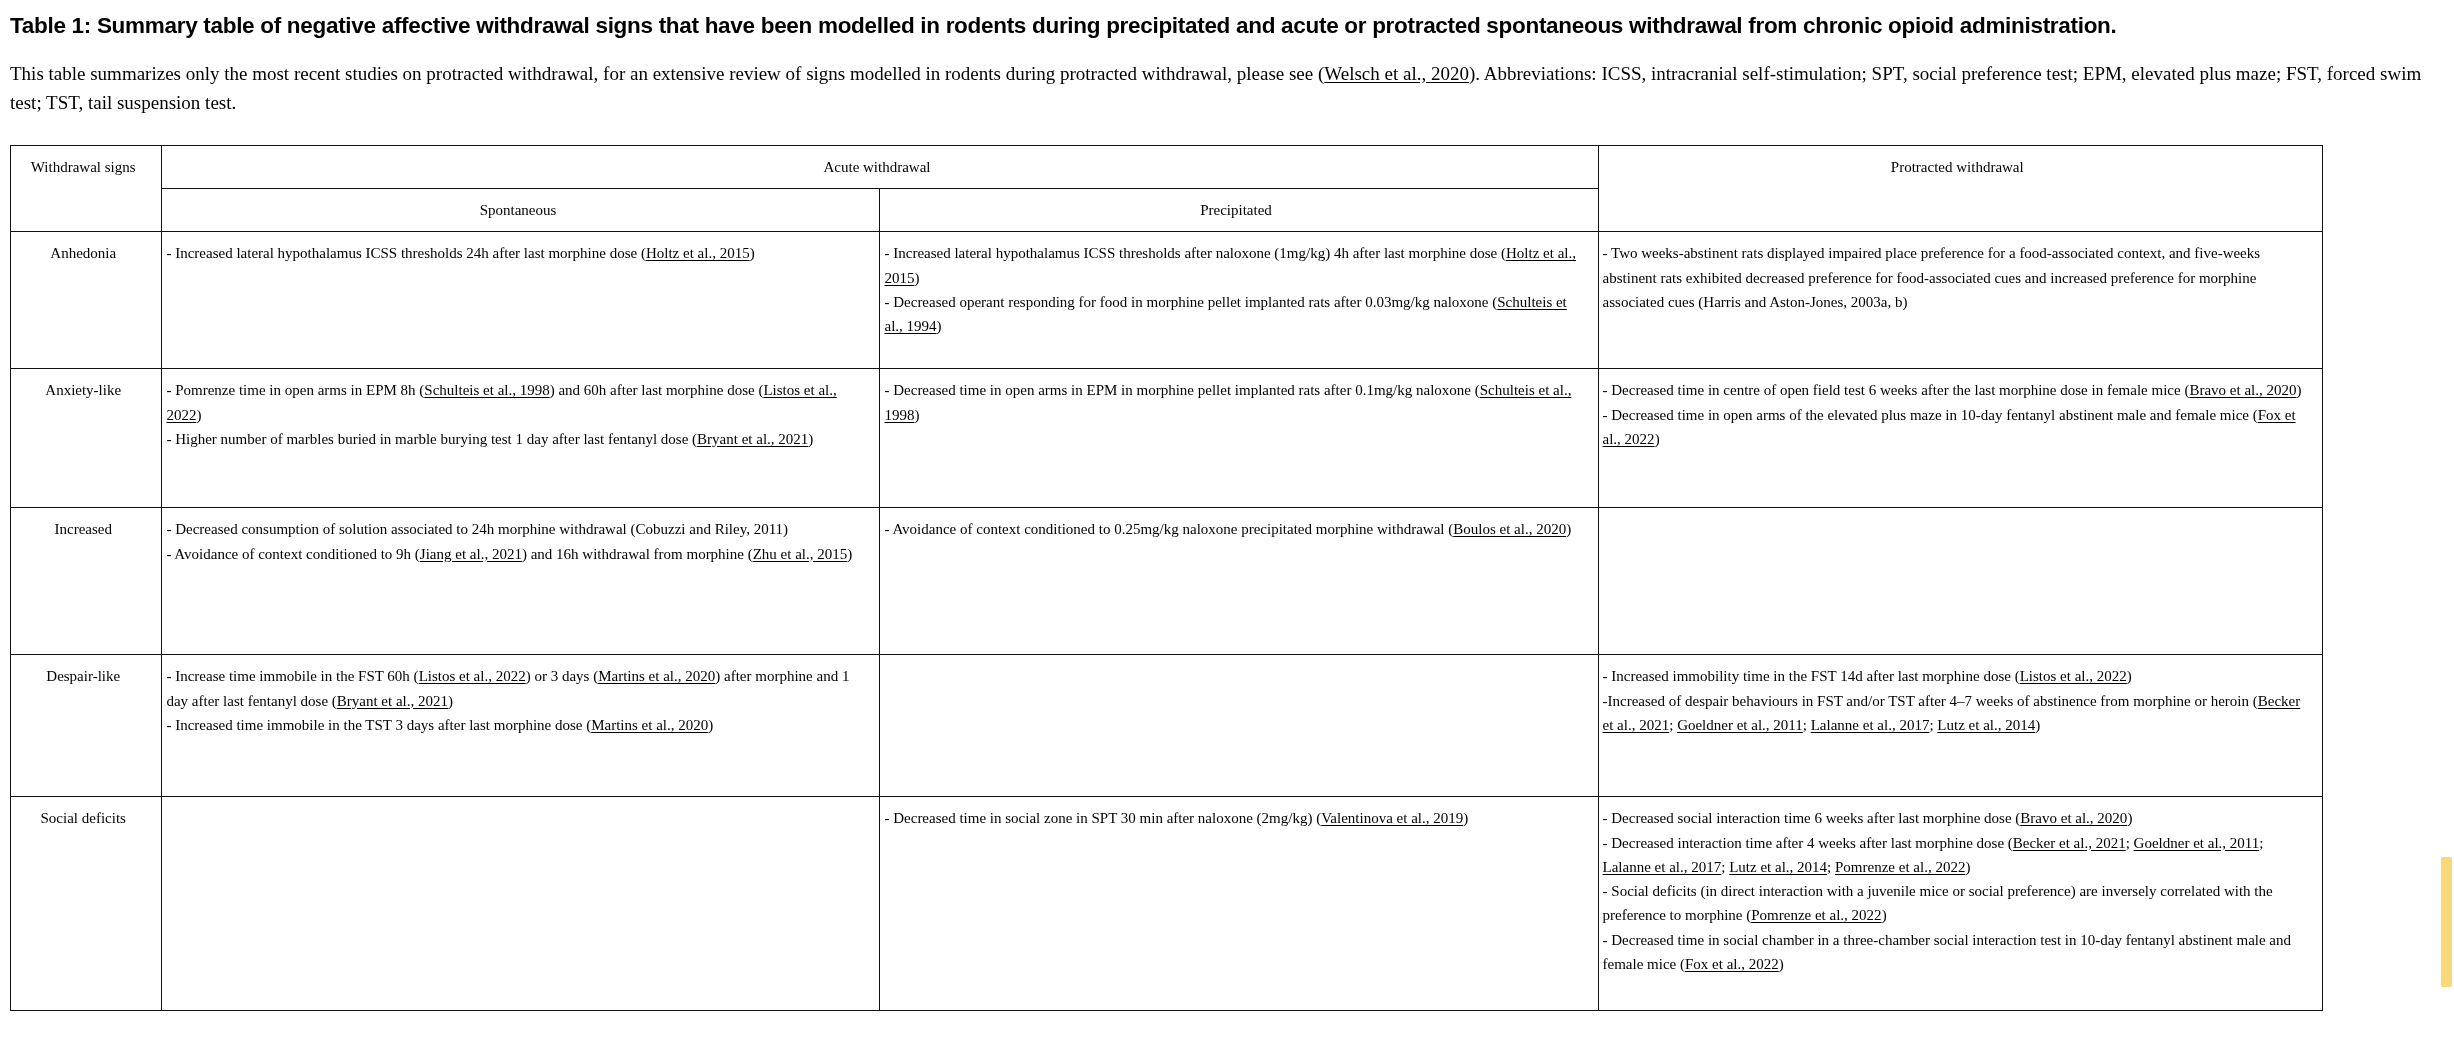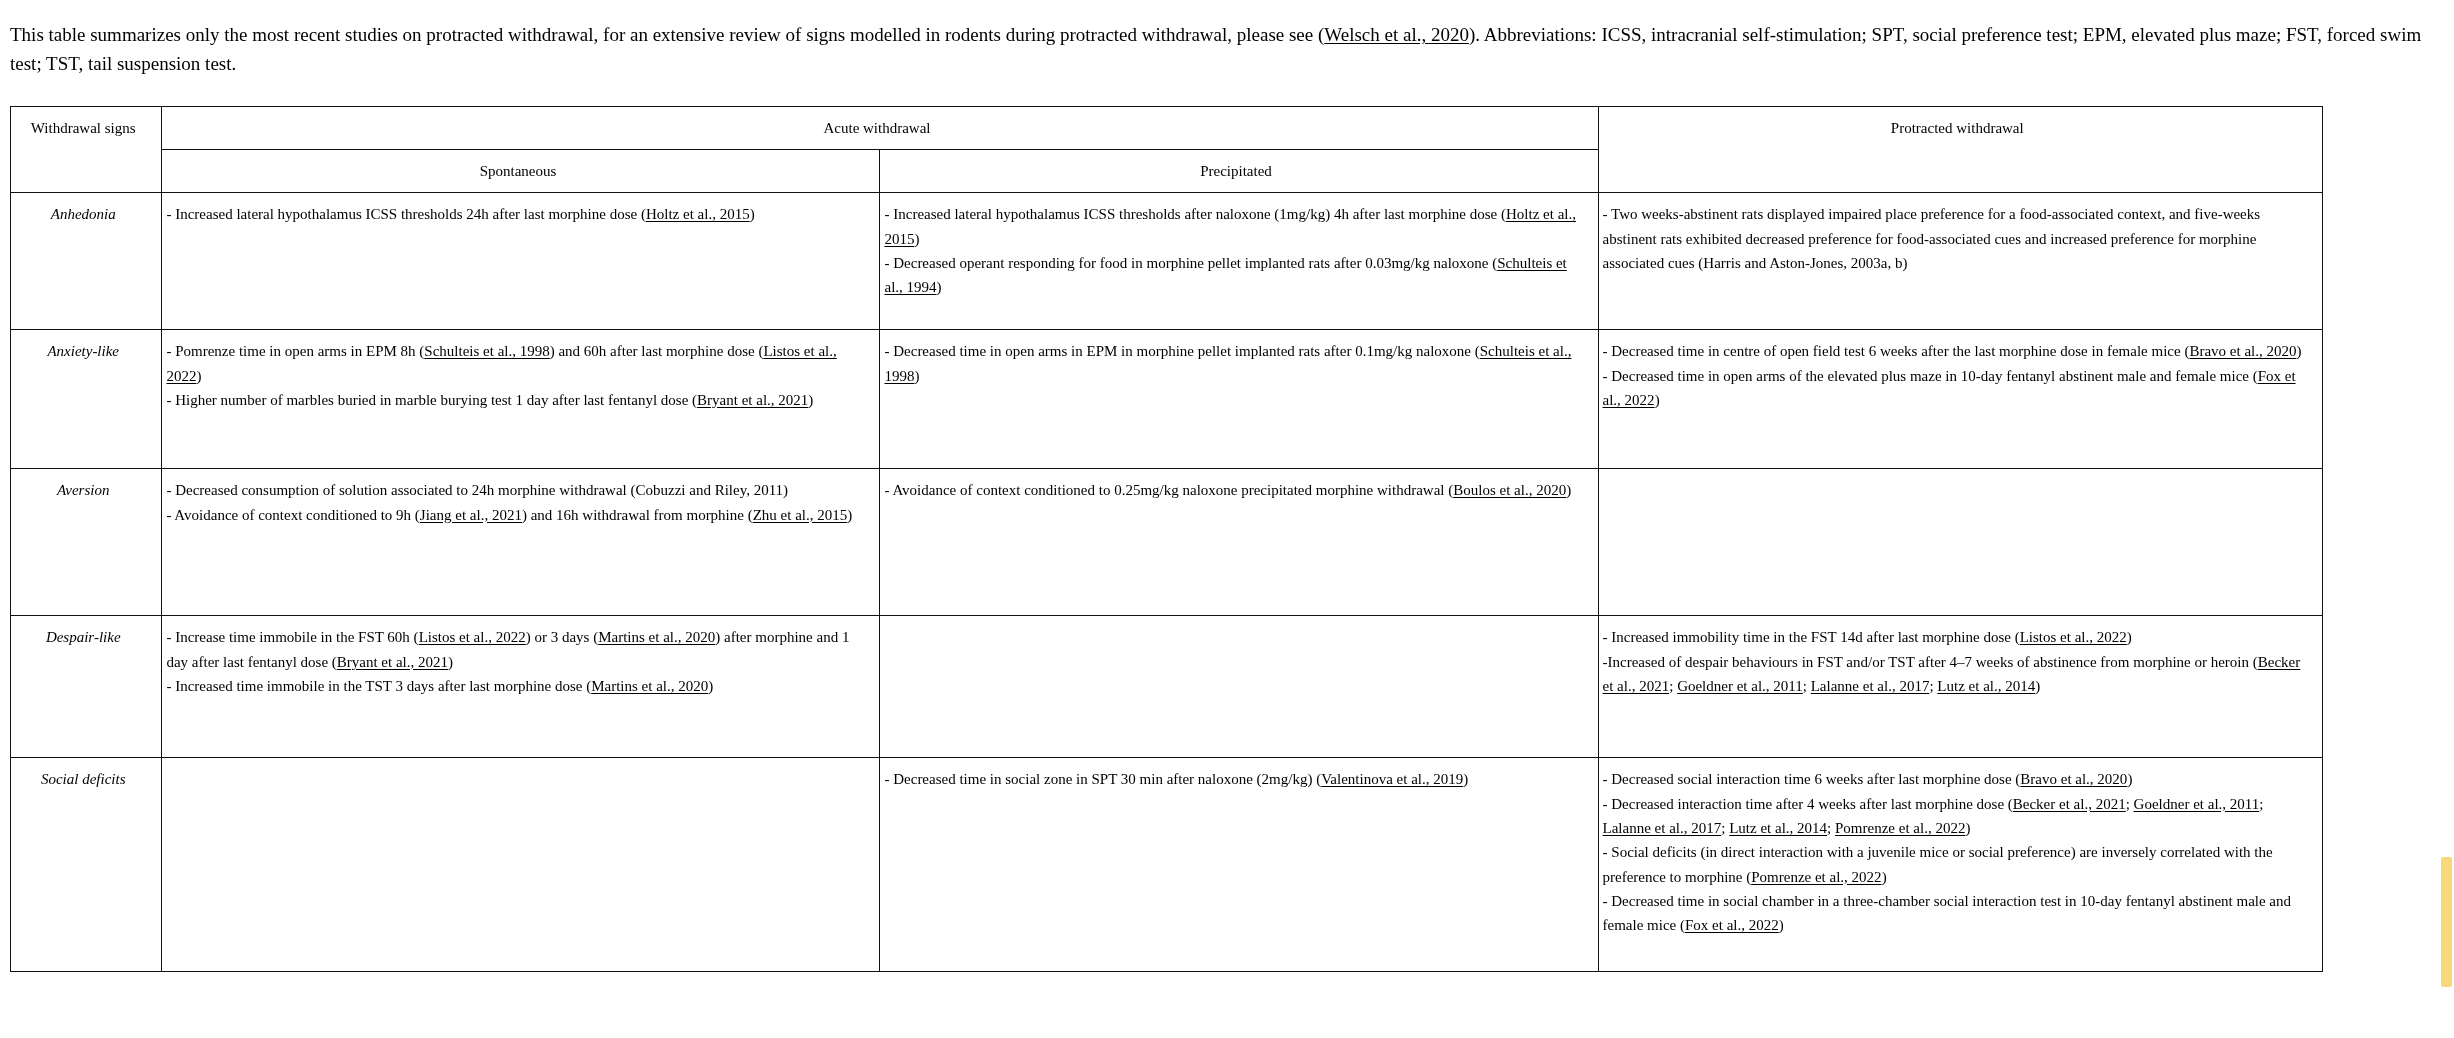--- a/index.html
+++ b/index.html
@@ -67,21 +67,20 @@
   }
   .col-signs   { width: 143px; }
   .col-spont   { width: 678px; }
   .col-precip  { width: 678px; }
   .col-protr   { width: 684px; }
 
   td.signs-cell {
     text-align: center;
     vertical-align: top;
     padding-top: 9px;
-    font-style: italic;
   }
   .line { display: block; }
   .scrollbar-track {
     position: absolute;
     right: 0;
     top: 0;
     width: 13px;
     height: 1038px;
     background: transparent;
   }
@@ -98,20 +97,21 @@
   .row-anxiety td   { height: 120px; }
   .row-aversion td  { height: 128px; }
   .row-despair td   { height: 123px; }
   .row-social td    { height: 195px; }
 </style>
 </head>
 <body>
 
 <div class="page">
 
+  <div class="caption-title">Table 1: Summary table of negative affective withdrawal signs that have been modelled in rodents during precipitated and acute or protracted spontaneous withdrawal from chronic opioid administration.</div>
 
   <div class="caption-body">
     <span>This table summarizes only the most recent studies on protracted withdrawal, for an extensive review of signs modelled in rodents during protracted withdrawal, please see (</span><a class="ref" href="#">Welsch et al., 2020</a><span>). Abbreviations: ICSS, intracranial self-stimulation; SPT, social preference test; EPM, elevated plus maze; FST, forced swim test; TST, tail suspension test.</span>
   </div>
 
   <table class="tbl">
     <colgroup>
       <col class="col-signs">
         <col class="col-spont">
         <col class="col-precip">
@@ -150,21 +150,21 @@
           </td>
           <td>
             <div class="line"><span>- Decreased time in open arms in EPM in morphine pellet implanted rats after 0.1mg/kg naloxone (</span><a class="ref" href="#">Schulteis et al., 1998</a><span>)</span></div>
           </td>
           <td>
             <div class="line"><span>- Decreased time in centre of open field test 6 weeks after the last morphine dose in female mice (</span><a class="ref" href="#">Bravo et al., 2020</a><span>)</span></div>
             <div class="line"><span>- Decreased time in open arms of the elevated plus maze in 10-day fentanyl abstinent male and female mice (</span><a class="ref" href="#">Fox et al., 2022</a><span>)</span></div>
           </td>
         </tr>
         <tr class="row-aversion">
-          <td class="signs-cell">Aversion</td>
+          <td class="signs-cell">Increased</td>
           <td>
             <div class="line"><span>- Decreased consumption of solution associated to 24h morphine withdrawal (Cobuzzi and Riley, 2011)</span></div>
             <div class="line"><span>- Avoidance of context conditioned to 9h (</span><a class="ref" href="#">Jiang et al., 2021</a><span>) and 16h withdrawal from morphine (</span><a class="ref" href="#">Zhu et al., 2015</a><span>)</span></div>
           </td>
           <td>
             <div class="line"><span>- Avoidance of context conditioned to 0.25mg/kg naloxone precipitated morphine withdrawal (</span><a class="ref" href="#">Boulos et al., 2020</a><span>)</span></div>
           </td>
           <td></td>
         </tr>
         <tr class="row-despair">

